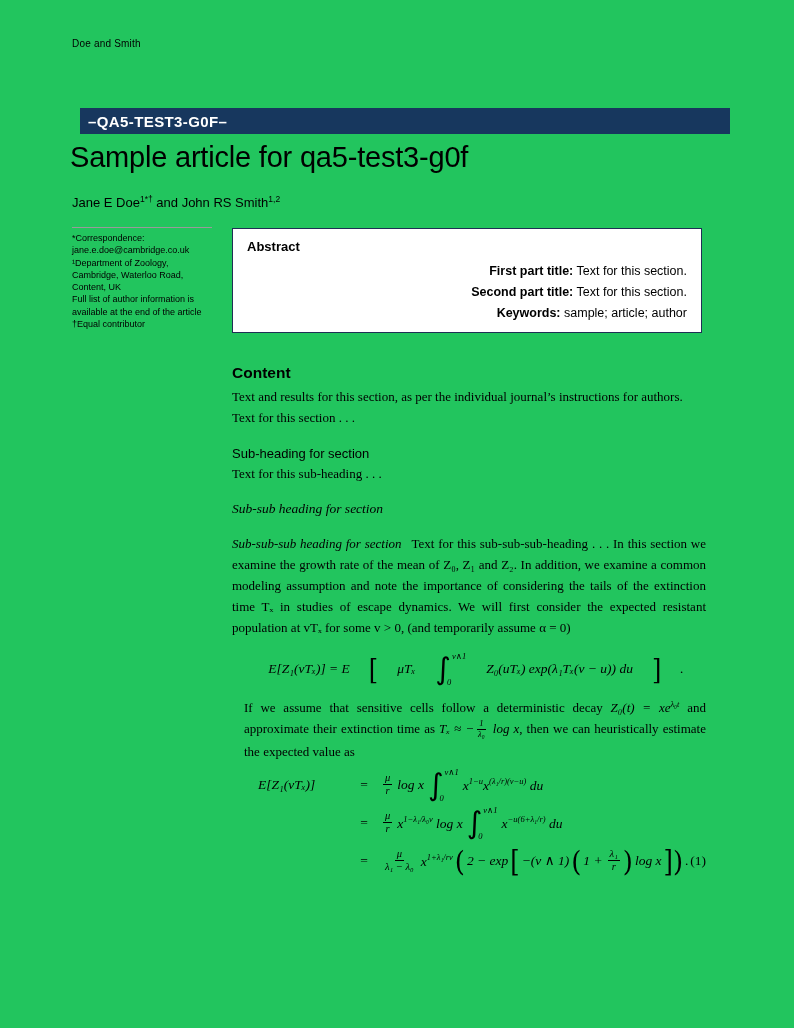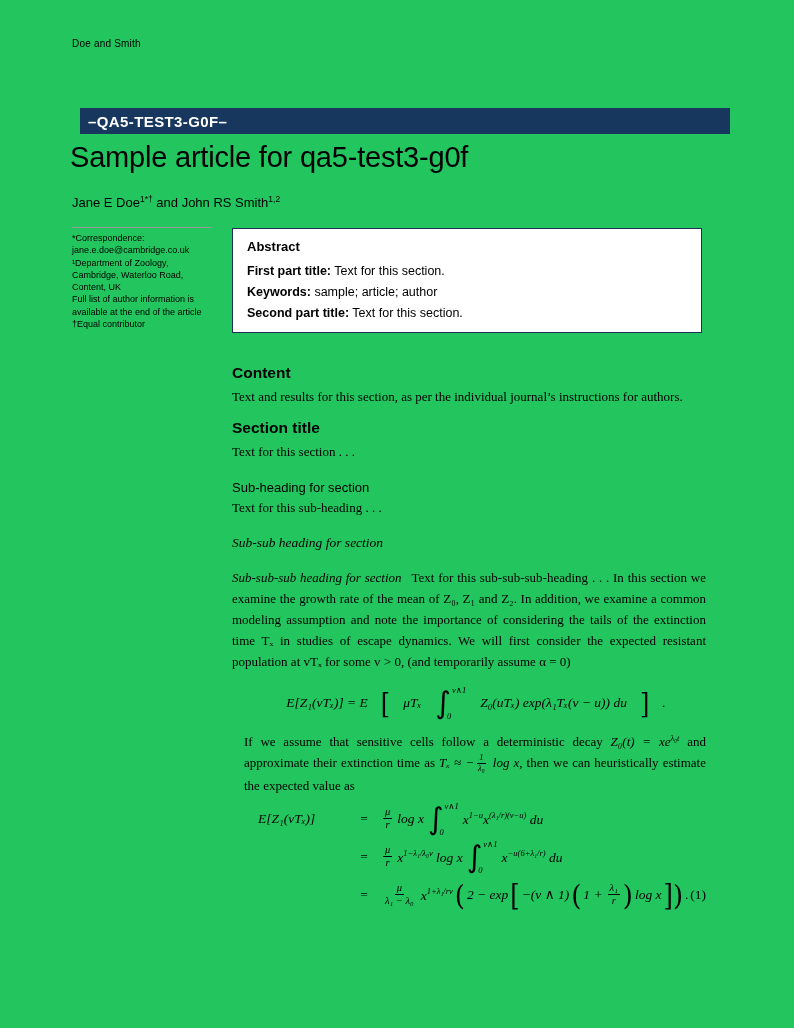--- a/index.html
+++ b/index.html
@@ -17,21 +17,21 @@
 
   .authors{position:absolute;left:72px;top:194px;font-size:13px;}
   .authors sup{font-size:8.5px;}
 
   .sidenotes{position:absolute;left:72px;top:227px;width:150px;font-size:9px;line-height:12.3px;}
   .sidenotes .rule{border-top:1px solid #9a9a9a;width:140px;margin-bottom:4px;}
 
   .abstract{position:absolute;left:232px;top:228px;width:470px;box-sizing:border-box;
             border:1.6px solid #1f2f55;padding:10px 14px 12px 14px;background:#fff;}
   .abstract .h{font-weight:700;font-size:13px;margin-bottom:10px;}
-  .abstract .row{font-size:12.5px;margin-top:7px;}
+  .abstract .row{font-size:12.5px;margin-top:7px;text-align:right;}
   .abstract .row b{font-weight:700;}
 
   .main{position:absolute;left:232px;top:364px;width:474px;}
   .sec{font-size:15.5px;font-weight:700;margin:0 0 4px 0;}
   .serifp{font-family:"Liberation Serif","DejaVu Serif","DejaVu Sans",serif;font-size:13px;
           line-height:21px;text-align:justify;margin:0;}
   .sansh{font-size:13px;margin:0 0 2px 0;}
   .italich{font-family:"Liberation Serif","DejaVu Serif","DejaVu Sans",serif;font-style:italic;
            font-size:13.5px;margin:0 0 2px 0;}
   .mt12{margin-top:12px;} .mt18{margin-top:18px;} .mt17{margin-top:17px;}
@@ -53,21 +53,21 @@
         font-size:8.5px;font-style:italic;margin-left:1px;}
   .intl .b{transform:translateX(-5px);}
   .bigd,.bp,.bb{font-style:normal;line-height:1;vertical-align:middle;display:inline-block;
         font-family:"DejaVu Serif","Liberation Serif",serif;font-weight:400;}
   .bigd{font-size:24px;transform:scaleY(1.2);padding:0 1px;}
   .bp{font-size:26px;transform:scaleY(1.1);}
   .bb{font-size:24px;transform:scaleY(1.25);}
 
   .eqd{margin:8px 0 0 0;height:46px;display:flex;align-items:center;justify-content:center;
        padding-left:14px;}
-  .eqd .mi{margin:0 12px;}
+  .eqd .mi{margin:0 18px;}
 
   .eqa{margin-top:4px;}
   .eqa .row{display:flex;align-items:center;min-height:38px;position:relative;}
   .eqa .lhs{width:90px;margin-left:26px;font-style:italic;}
   .eqa .rel{width:32px;text-align:center;font-style:normal;}
   .eqa .rhs{display:flex;align-items:center;white-space:nowrap;}
   .grp{display:inline-block;margin:0 2px;}
   .eqa .num{position:absolute;right:0;font-style:normal;}
 </style>
 </head>
@@ -93,30 +93,29 @@
     <div>Cambridge, Waterloo Road,</div>
     <div>Content, UK</div>
     <div>Full list of author information is</div>
     <div>available at the end of the article</div>
     <div>†Equal contributor</div>
   </div>
 
   <div class="abstract">
     <div class="h">Abstract</div>
     <div class="row"><b>First part title:</b> <span>Text for this section.</span></div>
+    <div class="row"><b>Second part title:</b> <span>Text for this section.</span></div>
     <div class="row"><b>Keywords:</b> <span>sample; article; author</span></div>
-    <div class="row"><b>Second part title:</b> <span>Text for this section.</span></div>
   </div>
 
   <div class="main">
 
     <div class="sec">Content</div>
     <p class="serifp">Text and results for this section, as per the individual journal’s instructions for authors.</p>
 
-    <div class="sec mt12">Section title</div>
     <p class="serifp">Text for this section . . .</p>
 
     <div class="sansh mt18">Sub-heading for section</div>
     <p class="serifp">Text for this sub-heading . . .</p>
 
     <div class="italich mt17">Sub-sub heading for section</div>
 
     <p class="serifp mt16"><i class="lead">Sub-sub-sub heading for section</i><span>Text for this sub-sub-sub-heading . . . In this section we examine the growth rate of the mean of Z₀, Z₁ and Z₂. In addition, we examine a common modeling assumption and note the importance of considering the tails of the extinction time Tₓ in studies of escape dynamics. We will first consider the expected resistant population at vTₓ for some v &gt; 0, (and temporarily assume α = 0)</span></p>
 
     <div class="eqd math">

